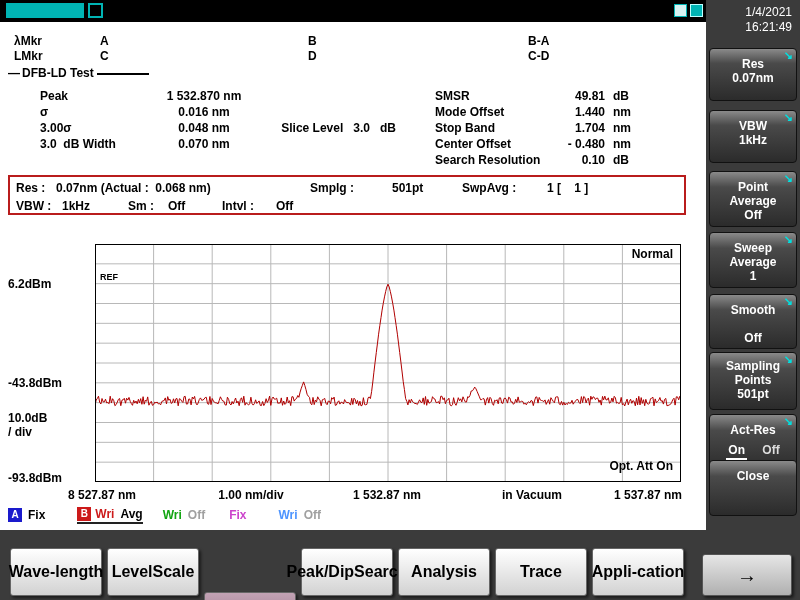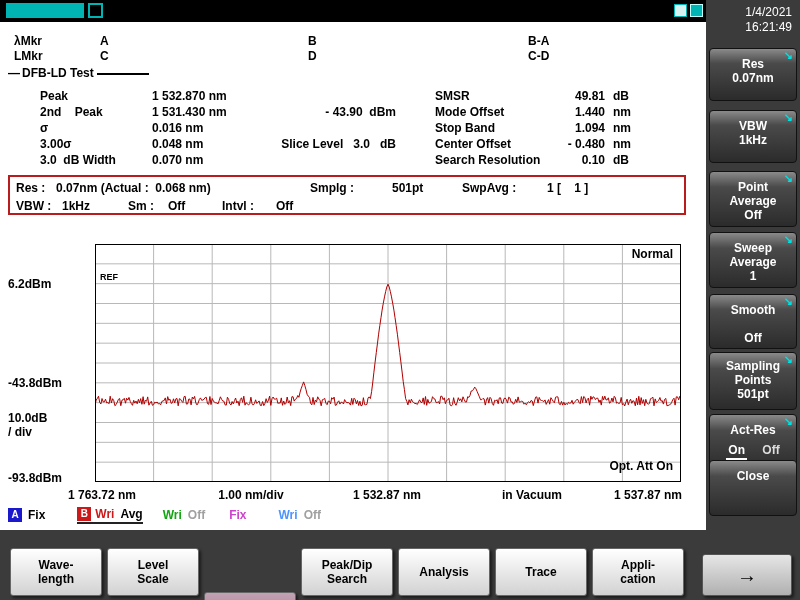--- a/index.html
+++ b/index.html
@@ -21,21 +21,21 @@
   
   #main { left:0; top:22px; width:706px; height:508px; background:#fff; color:#000;
           font-size:12px; font-weight:bold; }
   #main span, #main div { line-height:14px; }
 
   .hline { border-top:2px solid #000; height:0; }
 
   .mrow { display:flex; height:16px; }
   .mrow span { line-height:16px; }
   .mname { width:112px; white-space:pre; }
-  .mval  { width:104px; text-align:left; white-space:pre; }
+  .mval  { width:104px; text-align:center; white-space:pre; }
   .mextra{ width:140px; text-align:right; white-space:pre; }
   .rname { width:115px; }
   .rnum  { width:55px; text-align:right; white-space:pre; }
   .runit { padding-left:8px; }
 
   #settings-box { left:8px; top:153px; width:678px; height:40px; border:2px solid #b91c1c; }
   #settings-box span { position:absolute; line-height:16px; white-space:pre; }
 
   
   #chart text { font-family:"Liberation Sans", sans-serif; font-weight:bold; fill:#000; }
@@ -61,23 +61,23 @@
           font-weight:bold; background:linear-gradient(180deg,#8a8a8a,#4a4a4a 28%,#2b2b2b);
           border:1px solid #111; border-radius:4px; padding-top:8px; cursor:pointer; }
   .kline { display:block; line-height:14px; }
   .karrow { position:absolute; top:0; right:3px; color:#00e0e0; font-size:11px; line-height:13px; }
   .actres-row { margin-top:6px; }
   .on-opt { border-bottom:2px solid #fff; padding:0 2px 1px; }
   .off-opt { margin-left:12px; color:#ddd; }
 
   
   #bottombar { left:0; top:530px; width:800px; height:70px; background:#3b3b3b; }
-  .fkey { position:absolute; top:18px; width:92px; height:48px; color:#000; font-size:12px; font-weight:bold;
+  .fkey { position:absolute; top:18px; width:92px; height:48px; color:#000; font-size:16px; font-weight:bold;
           background:linear-gradient(180deg,#ffffff,#d2d2d2); border:1px solid #666; border-radius:3px;
-          box-shadow:2px 2px 3px rgba(0,0,0,0.55); display:flex; flex-direction:column;
+          box-shadow:2px 2px 3px rgba(0,0,0,0.55); display:flex; 
           justify-content:center; align-items:center; cursor:pointer; }
   .fkey span { display:block; line-height:14px; }
   .fkey.selected { background:linear-gradient(180deg,#c2a2b4,#8f6a80);margin-top:44px; }
   #next-key { position:absolute; left:702px; top:24px; width:90px; height:42px; font-size:20px; font-weight:bold;
           background:linear-gradient(180deg,#e6e6e6,#b0b0b0); border:1px solid #555; border-radius:3px;
           box-shadow:2px 2px 3px rgba(0,0,0,0.55); display:flex; justify-content:center; align-items:center;
           cursor:pointer; }
 </style>
 </head>
 <body>
@@ -110,25 +110,20 @@
     <span class="abs" style="left:8px;top:44px">—</span>
     <span class="abs" style="left:22px;top:44px">DFB-LD Test</span>
     <div class="abs hline" style="left:97px;top:51px;width:52px"></div>
 
     <div class="abs" style="left:40px;top:67px">
       <div class="mrow">
         <span class="mname">Peak</span>
         <span class="mval">1 532.870 nm</span>
       </div>
       <div class="mrow">
-        <span class="mname">2nd    Peak</span>
-        <span class="mval">1 531.430 nm</span>
-        <span class="mextra">- 43.90  dBm</span>
-      </div>
-      <div class="mrow">
         <span class="mname">σ</span>
         <span class="mval">0.016 nm</span>
         <span class="mextra"></span>
       </div>
       <div class="mrow">
         <span class="mname">3.00σ</span>
         <span class="mval">0.048 nm</span>
         <span class="mextra">Slice Level   3.0   dB</span>
       </div>
       <div class="mrow">
@@ -144,21 +139,21 @@
         <span class="rnum">49.81</span>
         <span class="runit">dB</span>
       </div>
       <div class="mrow">
         <span class="rname">Mode Offset</span>
         <span class="rnum">1.440</span>
         <span class="runit">nm</span>
       </div>
       <div class="mrow">
         <span class="rname">Stop Band</span>
-        <span class="rnum">1.094</span>
+        <span class="rnum">1.704</span>
         <span class="runit">nm</span>
       </div>
       <div class="mrow">
         <span class="rname">Center Offset</span>
         <span class="rnum">- 0.480</span>
         <span class="runit">nm</span>
       </div>
       <div class="mrow">
         <span class="rname">Search Resolution</span>
         <span class="rnum">0.10</span>
@@ -211,21 +206,21 @@
           <line x1="0" y1="198.33333333333331" x2="586" y2="198.33333333333331" stroke="#b8b8b8"></line>
           <line x1="0" y1="218.16666666666666" x2="586" y2="218.16666666666666" stroke="#b8b8b8"></line>
         </g>
       <polyline fill="none" stroke-width="1" points="0.0,161.0 1.2,156.0 2.3,154.5 3.5,152.2 4.7,158.5 5.9,160.0 7.0,154.5 8.2,157.9 9.4,157.8 10.5,155.2 11.7,158.9 12.9,158.5 14.1,159.7 15.2,152.2 16.4,158.9 17.6,154.7 18.8,156.7 19.9,161.7 21.1,160.6 22.3,158.2 23.4,155.4 24.6,154.5 25.8,161.7 27.0,156.1 28.1,155.8 29.3,154.3 30.5,159.2 31.6,154.2 32.8,156.1 34.0,153.4 35.2,157.3 36.3,159.5 37.5,161.3 38.7,156.3 39.8,159.1 41.0,157.0 42.2,159.8 43.4,155.3 44.5,158.8 45.7,154.6 46.9,160.3 48.1,152.7 49.2,160.2 50.4,156.1 51.6,157.3 52.7,152.9 53.9,161.2 55.1,158.9 56.3,157.3 57.4,161.3 58.6,160.7 59.8,158.1 60.9,158.9 62.1,158.0 63.3,159.9 64.5,159.5 65.6,160.9 66.8,157.5 68.0,156.9 69.1,156.6 70.3,153.9 71.5,159.9 72.7,152.6 73.8,156.3 75.0,155.2 76.2,159.4 77.4,158.7 78.5,154.8 79.7,158.9 80.9,154.8 82.0,154.5 83.2,161.8 84.4,154.7 85.6,155.3 86.7,157.2 87.9,158.5 89.1,152.6 90.2,152.3 91.4,160.1 92.6,160.0 93.8,155.0 94.9,155.1 96.1,160.9 97.3,153.0 98.4,154.9 99.6,152.4 100.8,158.9 102.0,160.9 103.1,159.1 104.3,155.5 105.5,153.9 106.7,156.3 107.8,156.0 109.0,155.3 110.2,153.5 111.3,153.3 112.5,159.7 113.7,160.3 114.9,152.5 116.0,160.6 117.2,154.5 118.4,157.0 119.5,158.3 120.7,158.8 121.9,159.0 123.1,159.8 124.2,156.6 125.4,152.8 126.6,155.3 127.7,157.0 128.9,157.2 130.1,160.9 131.3,161.1 132.4,153.2 133.6,155.3 134.8,159.8 136.0,161.0 137.1,157.5 138.3,159.9 139.5,156.6 140.6,154.0 141.8,159.0 143.0,157.2 144.2,161.7 145.3,155.6 146.5,153.8 147.7,158.4 148.8,152.2 150.0,161.2 151.2,158.6 152.4,160.1 153.5,161.0 154.7,159.8 155.9,153.2 157.0,159.5 158.2,161.1 159.4,159.6 160.6,155.8 161.7,159.4 162.9,158.4 164.1,156.9 165.3,161.4 166.4,161.6 167.6,157.5 168.8,161.6 169.9,159.5 171.1,154.7 172.3,158.5 173.5,156.2 174.6,152.1 175.8,161.4 177.0,154.7 178.1,153.0 179.3,155.1 180.5,155.1 181.7,154.2 182.8,159.3 184.0,158.9 185.2,159.1 186.3,153.9 187.5,161.3 188.7,157.0 189.9,160.4 191.0,159.2 192.2,153.0 193.4,158.9 194.6,156.7 195.7,161.6 196.9,152.7 198.1,152.8 199.2,157.1 200.4,155.2 201.6,154.4 202.8,151.5 203.9,153.3 205.1,148.1 206.3,144.2 207.4,141.3 208.6,137.9 209.8,141.5 211.0,145.7 212.1,150.3 213.3,152.2 214.5,153.4 215.6,159.4 216.8,160.8 218.0,153.4 219.2,160.6 220.3,156.1 221.5,157.9 222.7,152.8 223.9,155.1 225.0,156.4 226.2,161.8 227.4,155.7 228.5,155.3 229.7,154.4 230.9,159.2 232.1,160.7 233.2,157.2 234.4,157.2 235.6,159.8 236.7,153.7 237.9,155.2 239.1,153.1 240.3,161.4 241.4,161.0 242.6,158.1 243.8,156.8 244.9,160.1 246.1,158.2 247.3,158.4 248.5,160.0 249.6,155.6 250.8,157.8 252.0,158.7 253.2,158.5 254.3,159.1 255.5,161.1 256.7,154.3 257.8,160.5 259.0,154.2 260.2,155.5 261.4,159.9 262.5,156.5 263.7,161.5 264.9,157.2 266.0,161.9 267.2,161.3 268.4,153.7 269.6,160.5 270.7,160.8 271.9,160.3 273.1,153.8 274.2,152.9 275.4,154.6 276.6,147.6 277.8,138.0 278.9,128.2 280.1,118.2 281.3,108.5 282.5,99.1 283.6,90.2 284.8,81.7 286.0,73.6 287.1,66.1 288.3,59.2 289.5,52.9 290.7,47.4 291.8,43.0 293.0,40.2 294.2,43.0 295.3,47.4 296.5,52.9 297.7,59.2 298.9,66.1 300.0,73.6 301.2,81.7 302.4,90.2 303.5,99.1 304.7,108.5 305.9,118.1 307.1,128.0 308.2,137.3 309.4,145.4 310.6,154.5 311.8,157.4 312.9,160.9 314.1,155.7 315.3,158.9 316.4,155.2 317.6,157.8 318.8,158.6 320.0,159.6 321.1,159.4 322.3,160.5 323.5,158.0 324.6,155.8 325.8,158.3 327.0,158.6 328.2,153.9 329.3,160.4 330.5,152.5 331.7,161.3 332.8,155.4 334.0,159.2 335.2,158.4 336.4,157.6 337.5,152.7 338.7,154.5 339.9,155.0 341.1,158.6 342.2,158.6 343.4,157.5 344.6,159.9 345.7,152.3 346.9,152.2 348.1,155.7 349.3,153.8 350.4,159.7 351.6,156.4 352.8,155.9 353.9,154.2 355.1,161.0 356.3,161.9 357.5,160.6 358.6,153.7 359.8,159.3 361.0,161.3 362.1,158.4 363.3,153.7 364.5,156.7 365.7,154.8 366.8,157.9 368.0,152.8 369.2,155.6 370.4,158.1 371.5,158.0 372.7,152.7 373.9,153.4 375.0,151.4 376.2,147.0 377.4,146.8 378.6,145.2 379.7,143.1 380.9,144.7 382.1,147.4 383.2,150.0 384.4,152.8 385.6,155.8 386.8,155.6 387.9,154.5 389.1,154.9 390.3,161.1 391.4,156.0 392.6,153.6 393.8,159.1 395.0,153.3 396.1,154.7 397.3,159.4 398.5,161.3 399.7,156.2 400.8,157.1 402.0,155.7 403.2,159.8 404.3,153.9 405.5,153.8 406.7,159.0 407.9,159.4 409.0,154.6 410.2,154.0 411.4,155.7 412.5,159.1 413.7,153.2 414.9,154.0 416.1,158.1 417.2,157.8 418.4,160.3 419.6,159.0 420.7,155.3 421.9,158.5 423.1,152.9 424.3,158.2 425.4,157.8 426.6,157.2 427.8,157.5 429.0,160.2 430.1,159.1 431.3,160.8 432.5,158.6 433.6,157.8 434.8,158.8 436.0,156.5 437.2,157.0 438.3,161.6 439.5,157.0 440.7,153.1 441.8,152.9 443.0,159.1 444.2,153.4 445.4,156.1 446.5,156.5 447.7,156.8 448.9,157.6 450.0,155.9 451.2,160.4 452.4,157.9 453.6,155.6 454.7,160.2 455.9,153.7 457.1,155.6 458.3,157.5 459.4,158.8 460.6,153.2 461.8,152.8 462.9,152.9 464.1,159.8 465.3,160.7 466.5,157.4 467.6,161.1 468.8,158.2 470.0,161.0 471.1,159.3 472.3,160.5 473.5,158.3 474.7,159.3 475.8,159.0 477.0,156.3 478.2,160.2 479.3,158.4 480.5,157.1 481.7,155.5 482.9,155.6 484.0,158.4 485.2,159.7 486.4,152.6 487.6,158.6 488.7,152.5 489.9,153.5 491.1,158.9 492.2,155.6 493.4,154.1 494.6,161.2 495.8,152.2 496.9,155.3 498.1,152.8 499.3,153.4 500.4,155.6 501.6,154.1 502.8,154.2 504.0,158.3 505.1,156.0 506.3,161.1 507.5,152.4 508.6,155.9 509.8,152.1 511.0,155.9 512.2,155.8 513.3,153.8 514.5,159.2 515.7,158.3 516.9,154.0 518.0,157.9 519.2,152.3 520.4,153.8 521.5,159.2 522.7,158.5 523.9,159.6 525.1,158.7 526.2,153.4 527.4,160.8 528.6,159.6 529.7,162.0 530.9,158.1 532.1,155.1 533.3,160.8 534.4,157.3 535.6,155.2 536.8,159.3 537.9,156.7 539.1,157.3 540.3,161.8 541.5,154.1 542.6,160.8 543.8,152.3 545.0,160.9 546.2,153.6 547.3,159.4 548.5,155.7 549.7,161.7 550.8,155.3 552.0,159.3 553.2,160.2 554.4,159.5 555.5,154.7 556.7,154.2 557.9,153.2 559.0,161.8 560.2,154.9 561.4,158.6 562.6,157.4 563.7,156.4 564.9,153.5 566.1,157.2 567.2,156.5 568.4,160.1 569.6,155.4 570.8,154.4 571.9,161.7 573.1,161.5 574.3,160.9 575.5,160.3 576.6,158.5 577.8,155.6 579.0,154.2 580.1,161.1 581.3,152.8 582.5,152.9 583.7,155.8 584.8,152.2 586.0,153.4" stroke="#b00000"></polyline>
       <rect x="0.5" y="0.5" width="585" height="237" fill="none" stroke="#000000"></rect>
       <text x="578" y="14" text-anchor="end" class="t12">Normal</text>
       <text x="5" y="36" class="t9">REF</text>
       <text x="578" y="226" text-anchor="end" class="t12">Opt. Att On</text>
     </svg>
 
-    <span class="abs xlab" style="left:42px">1 763.72 nm</span>
+    <span class="abs xlab" style="left:42px">8 527.87 nm</span>
     <span class="abs xlab" style="left:191px">1.00 nm/div</span>
     <span class="abs xlab" style="left:327px">1 532.87 nm</span>
     <span class="abs xlab" style="left:472px">in Vacuum</span>
     <span class="abs xlab" style="left:588px">1 537.87 nm</span>
 
     <div id="tracebar" class="abs">
       <span class="tbox" style="background:#1a1acc">A</span>
       <span style="margin-left:6px">Fix</span>
       <span class="bgroup">
         <span class="tbox" style="background:#cc1a1a">B</span>

